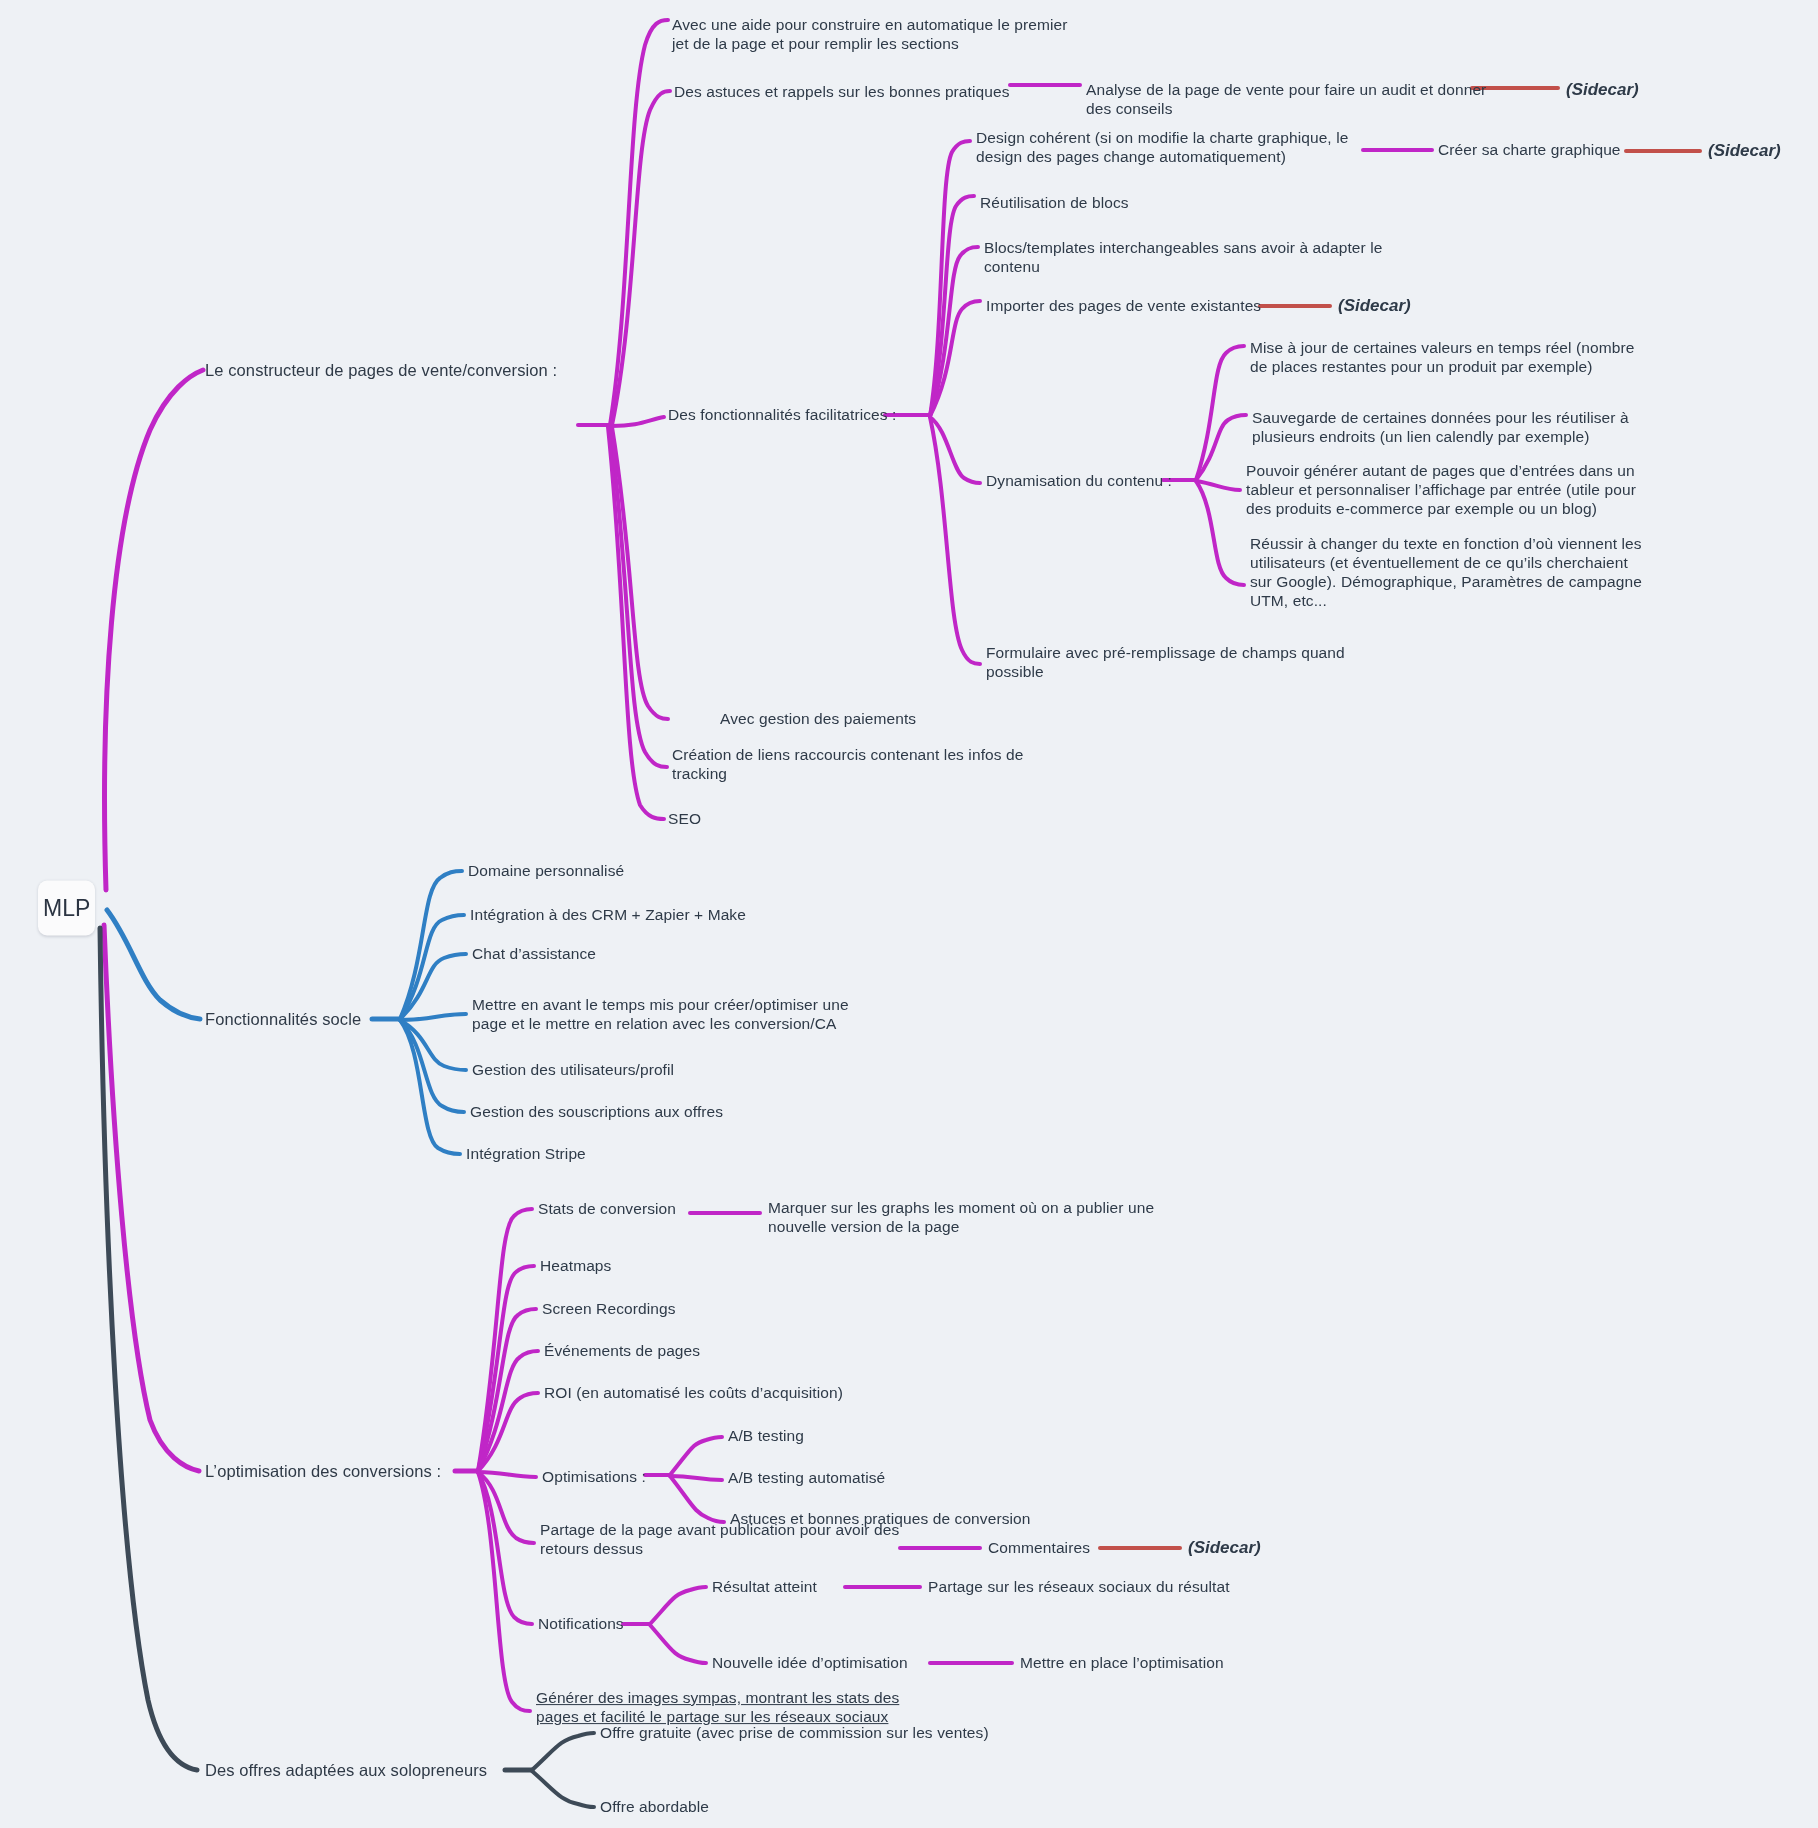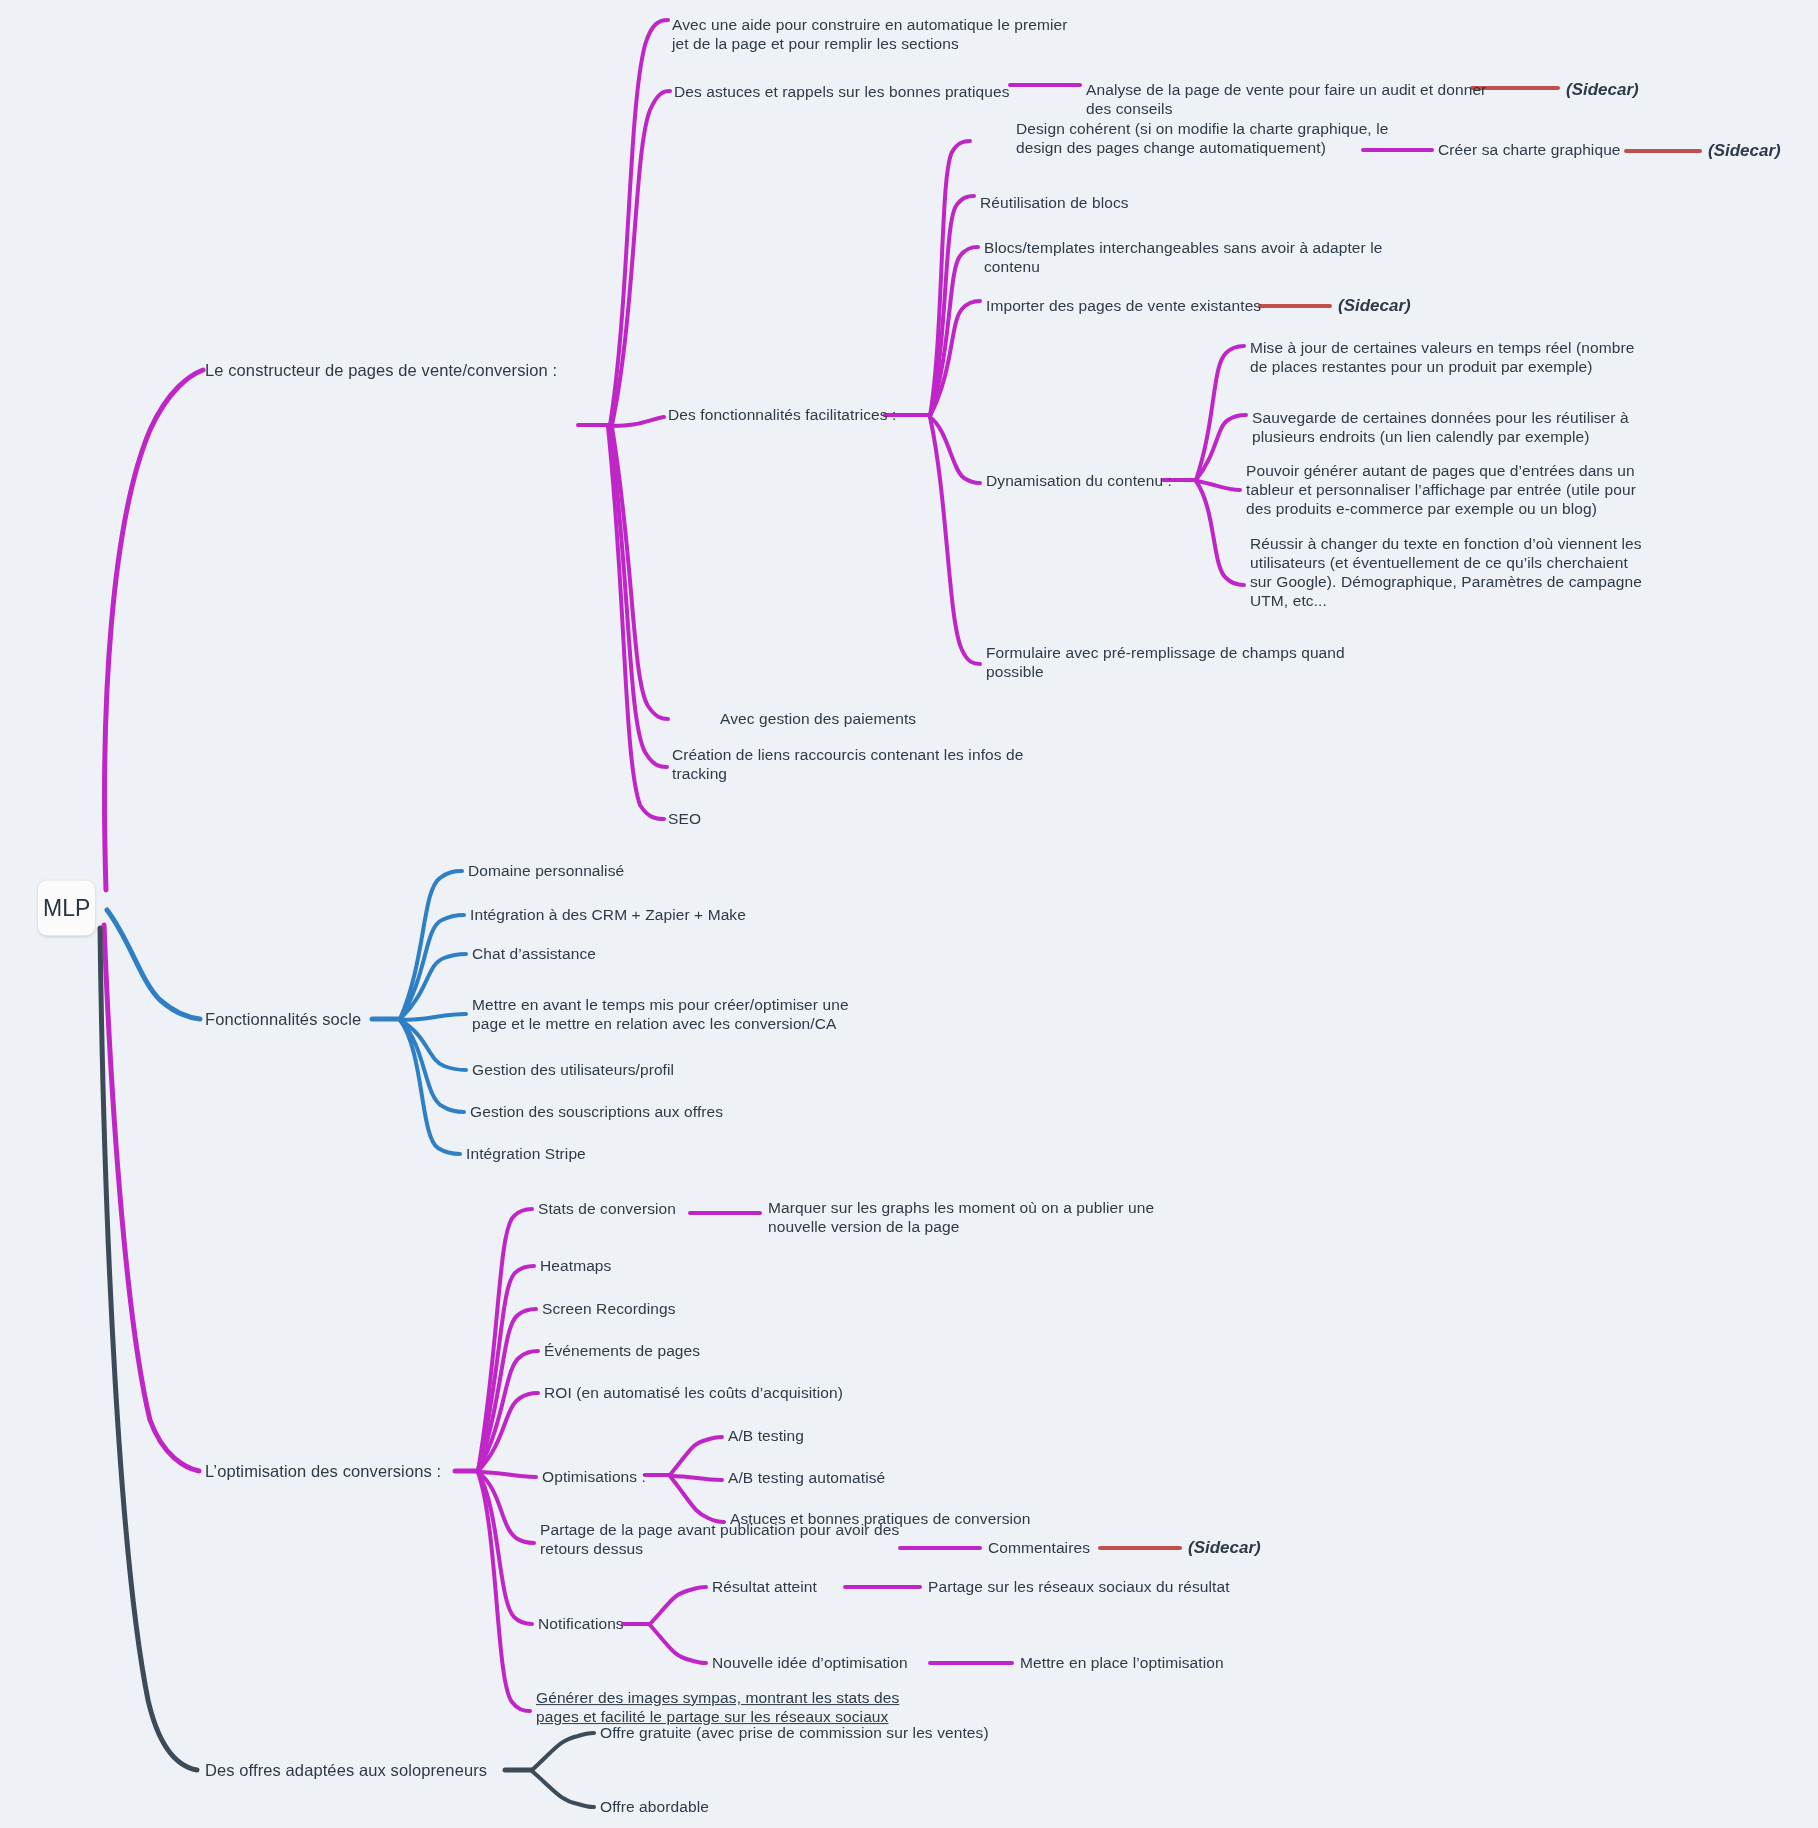--- a/index.html
+++ b/index.html
@@ -183,21 +183,21 @@
   <div class="node" style="left:672px; top:35px;">Avec une aide pour construire en automatique le premier
 jet de la page et pour remplir les sections</div>
 
   <div class="node" style="left:674px; top:92px;">Des astuces et rappels sur les bonnes pratiques</div>
   <div class="node" style="left:1086px; top:100px;">Analyse de la page de vente pour faire un audit et donner
 des conseils</div>
   <div class="sidecar" style="left:1566px; top:90px;">(Sidecar)</div>
 
   <div class="node" style="left:668px; top:415px;">Des fonctionnalités facilitatrices :</div>
 
-  <div class="node" style="left:976px; top:139px;margin-left:40px;">Design cohérent (si on modifie la charte graphique, le
+  <div class="node" style="left:976px; top:148px;">Design cohérent (si on modifie la charte graphique, le
 design des pages change automatiquement)</div>
   <div class="node" style="left:1438px; top:150px;">Créer sa charte graphique</div>
   <div class="sidecar" style="left:1708px; top:151px;">(Sidecar)</div>
 
   <div class="node" style="left:980px; top:203px;">Réutilisation de blocs</div>
 
   <div class="node" style="left:984px; top:258px;">Blocs/templates interchangeables sans avoir à adapter le
 contenu</div>
 
   <div class="node" style="left:986px; top:306px;">Importer des pages de vente existantes</div>

